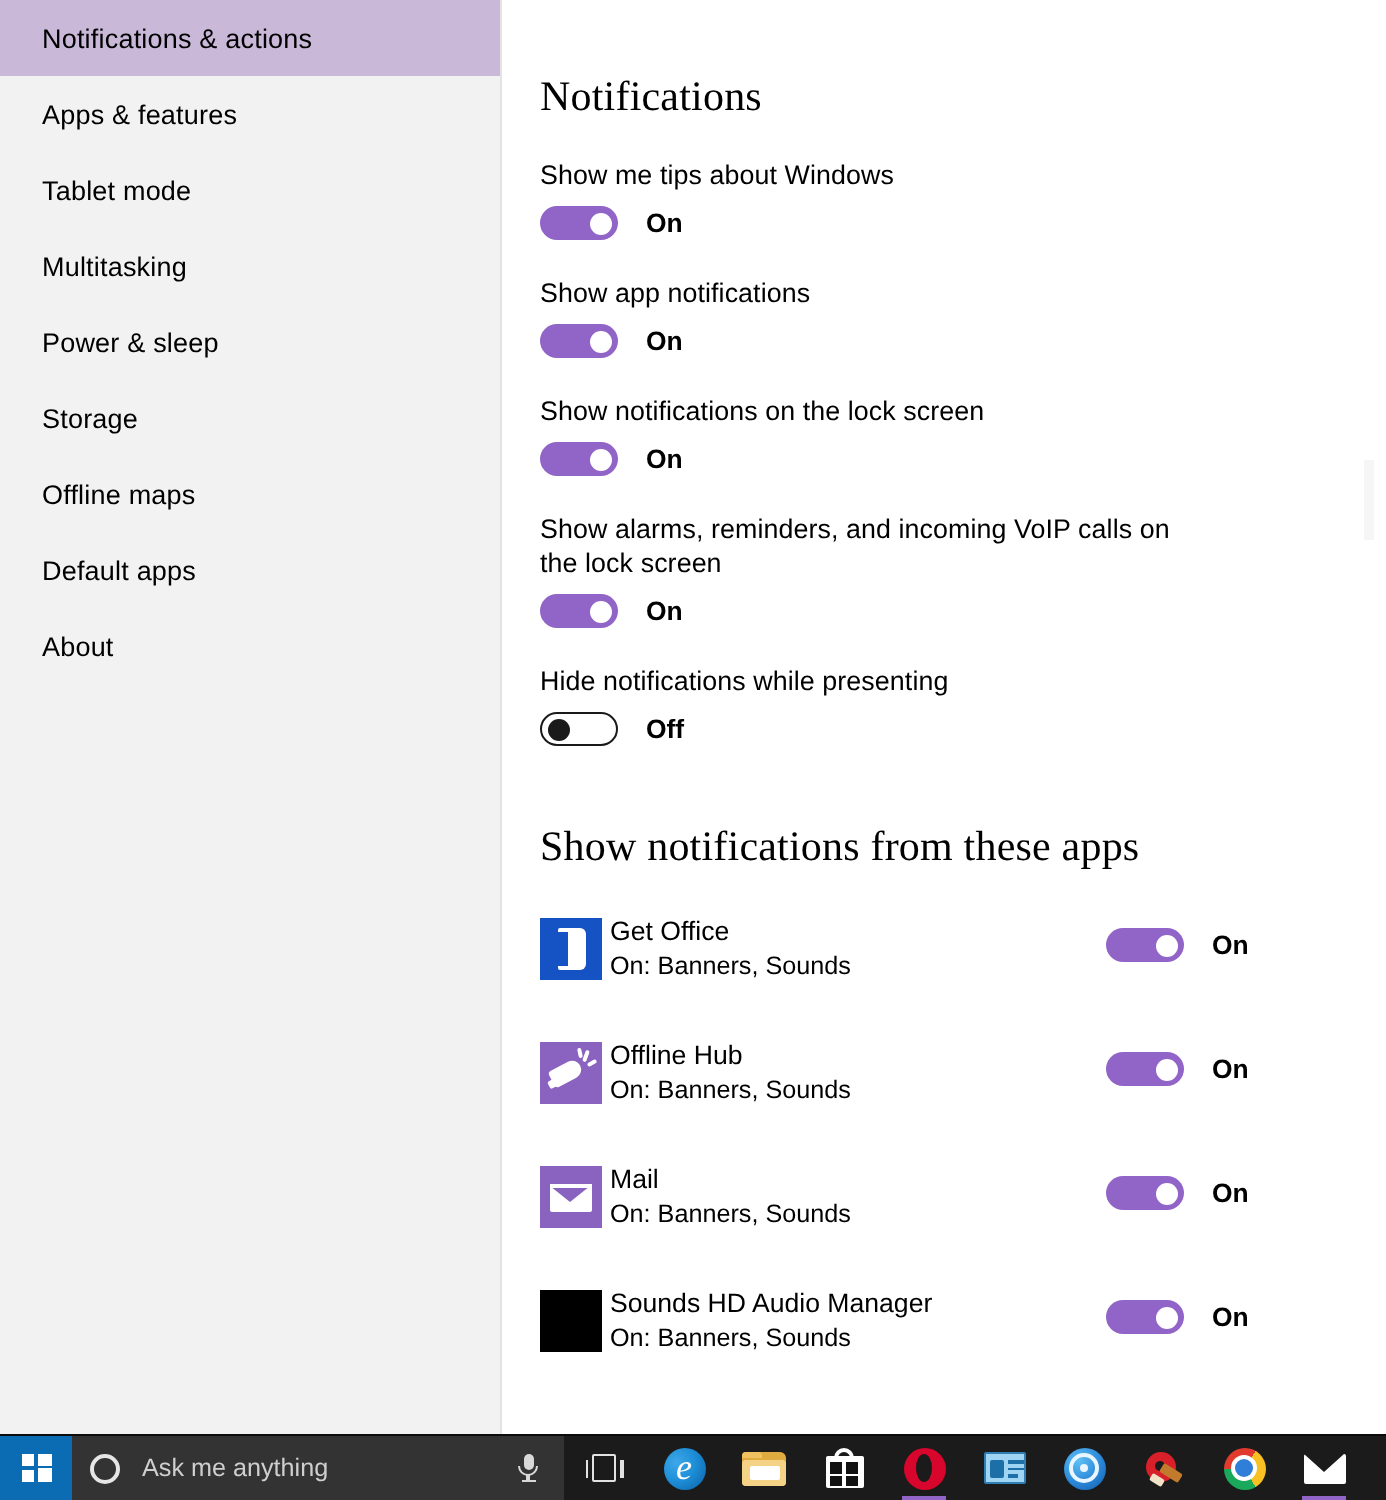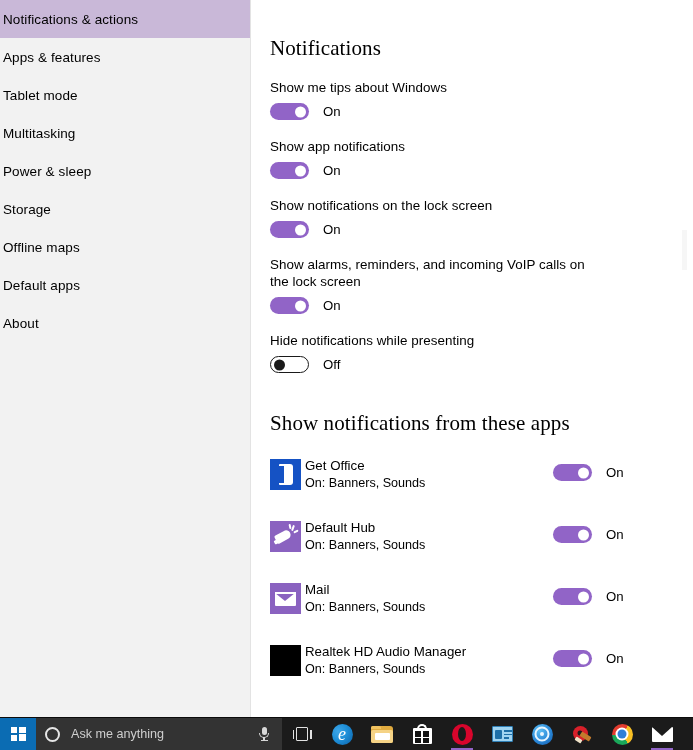--- a/index.html
+++ b/index.html
@@ -14,21 +14,21 @@
   
   #sidebar {
     position: absolute; left: 0; top: 0;
     width: 251px; height: 717px;
     background: #f2f2f2;
     border-right: 1px solid #e3e3e3;
   }
   .nav-item {
     height: 38px;
     display: flex; align-items: center;
-    padding-left: 3px;
+    padding-left: 21px;
     font-size: 13.5px;
     color: #000;
     cursor: default;
     letter-spacing: .1px;
   }
   .nav-item.selected { background: #c9b8d8; }
 
   
   #content {
     position: absolute; left: 251px; top: 0;
@@ -83,20 +83,21 @@
     width: 11px; height: 11px;
     border-radius: 50%;
     transform: translateY(-50%);
   }
   .tgl.on .knob { right: 3px; background: #ffffff; }
   .tgl.off .knob { left: 2.5px; background: #1a1a1a; }
   .tgl-text {
     margin-left: 14px;
     font-size: 13.2px;
     color: #000;
+    font-weight: bold;
   }
 
   
   .app-row {
     display: flex; align-items: flex-start;
     margin-top: 18px;
     height: 44px;
     position: relative;
   }
   .app-icon {
@@ -537,21 +538,21 @@
       
       <div class="app-row">
         <div class="app-icon ic-insider">
           <span class="horn"></span>
             <span class="handle"></span>
           <span class="spark"></span>
             <span class="spark2"></span>
             <span class="spark3"></span>
         </div>
         <div class="app-meta">
-          <div class="app-name">Default Hub</div>
+          <div class="app-name">Offline Hub</div>
           <div class="app-sub">On: Banners, Sounds</div>
         </div>
         <div class="app-toggle">
           <div class="tgl on">
               <span class="knob"></span>
             </div>
           <span class="tgl-text">On</span>
         </div>
       </div>
 
@@ -571,21 +572,21 @@
               <span class="knob"></span>
             </div>
           <span class="tgl-text">On</span>
         </div>
       </div>
 
       
       <div class="app-row">
         <div class="app-icon ic-realtek"></div>
         <div class="app-meta">
-          <div class="app-name">Realtek HD Audio Manager</div>
+          <div class="app-name">Sounds HD Audio Manager</div>
           <div class="app-sub">On: Banners, Sounds</div>
         </div>
         <div class="app-toggle">
           <div class="tgl on">
               <span class="knob"></span>
             </div>
           <span class="tgl-text">On</span>
         </div>
       </div>
 

